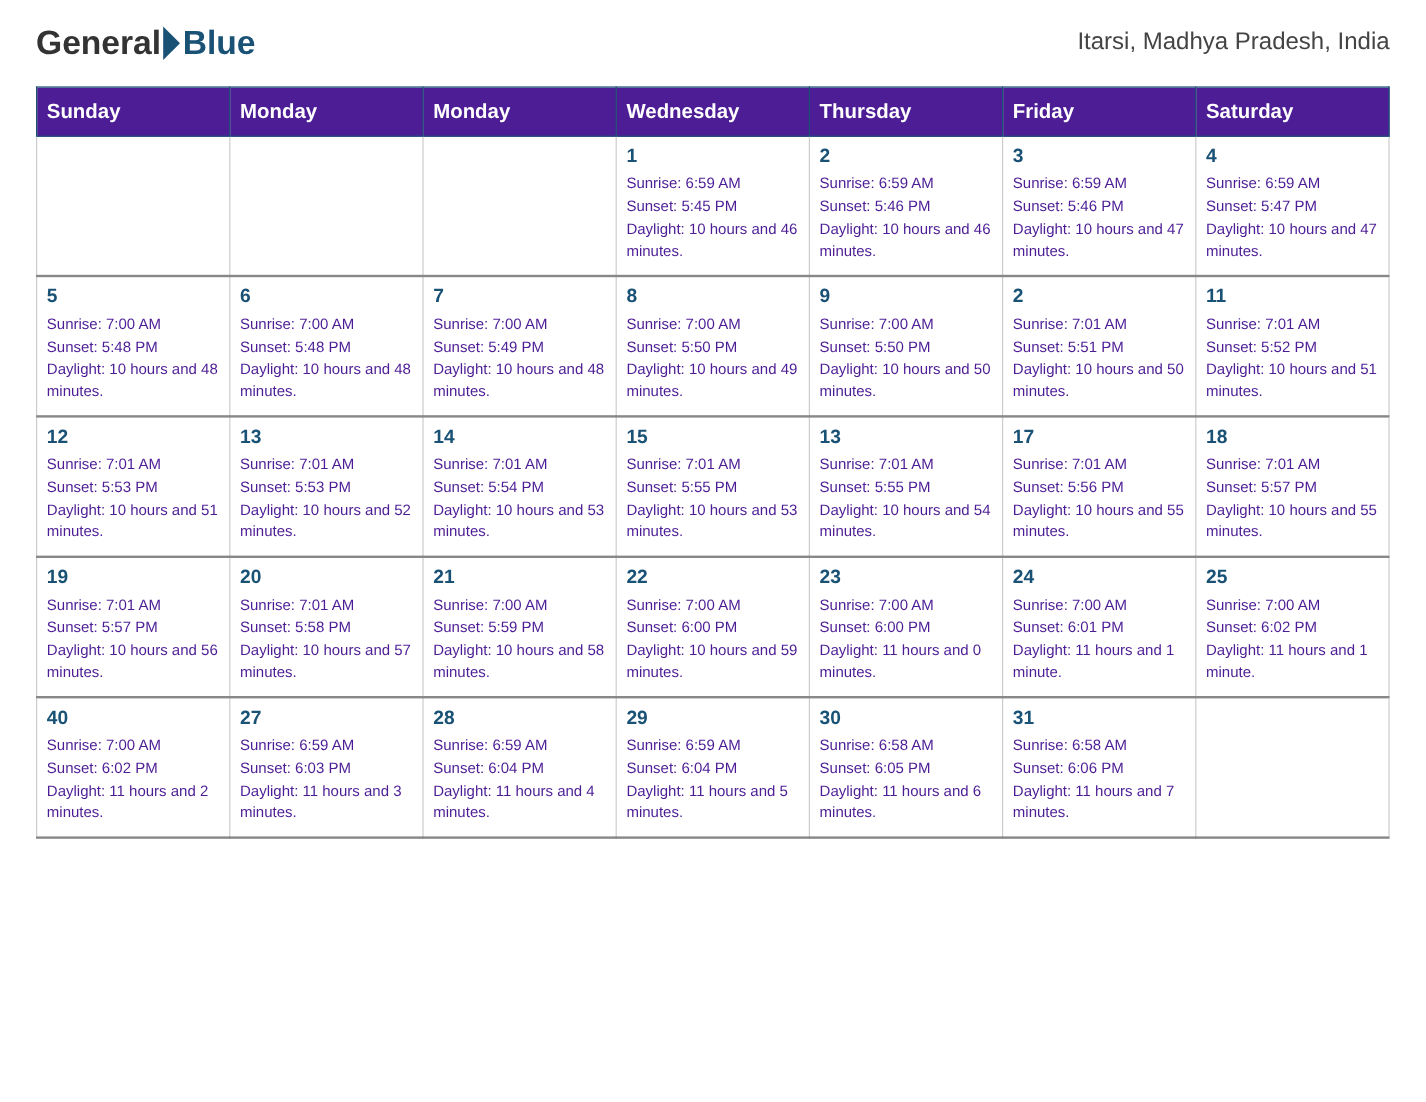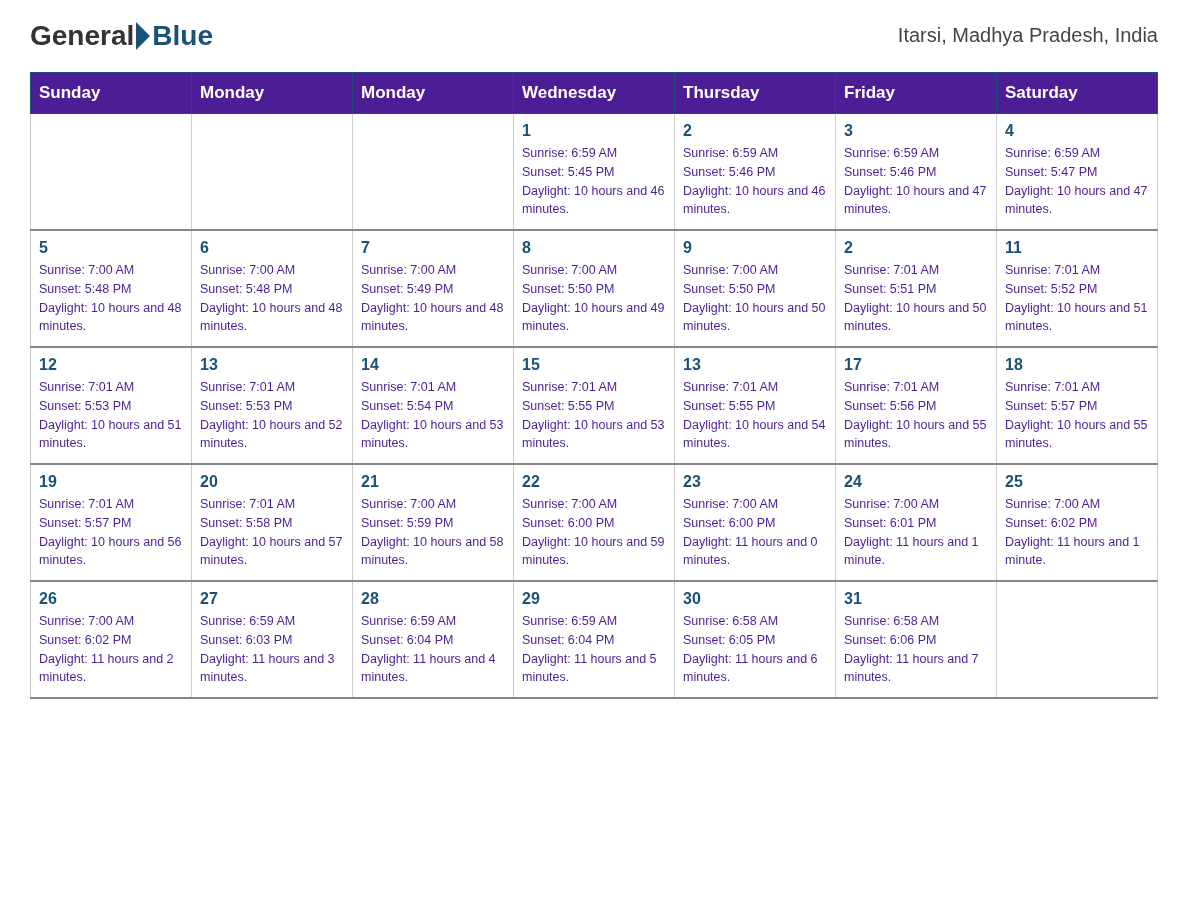--- a/index.html
+++ b/index.html
@@ -233,21 +233,21 @@
           <span class="day-number">24</span>
           <div class="day-info">Sunrise: 7:00 AM<br>Sunset: 6:01 PM<br>Daylight: 11 hours and 1 minute.</div>
         </td>
         <td>
           <span class="day-number">25</span>
           <div class="day-info">Sunrise: 7:00 AM<br>Sunset: 6:02 PM<br>Daylight: 11 hours and 1 minute.</div>
         </td>
       </tr>
       <tr>
         <td>
-          <span class="day-number">26</span>
+          <span class="day-number">40</span>
           <div class="day-info">Sunrise: 7:00 AM<br>Sunset: 6:02 PM<br>Daylight: 11 hours and 2 minutes.</div>
         </td>
         <td>
           <span class="day-number">27</span>
           <div class="day-info">Sunrise: 6:59 AM<br>Sunset: 6:03 PM<br>Daylight: 11 hours and 3 minutes.</div>
         </td>
         <td>
           <span class="day-number">28</span>
           <div class="day-info">Sunrise: 6:59 AM<br>Sunset: 6:04 PM<br>Daylight: 11 hours and 4 minutes.</div>
         </td>

